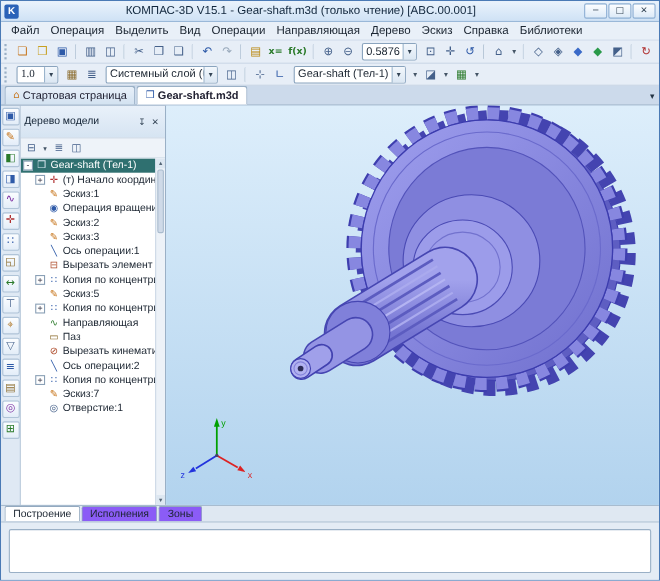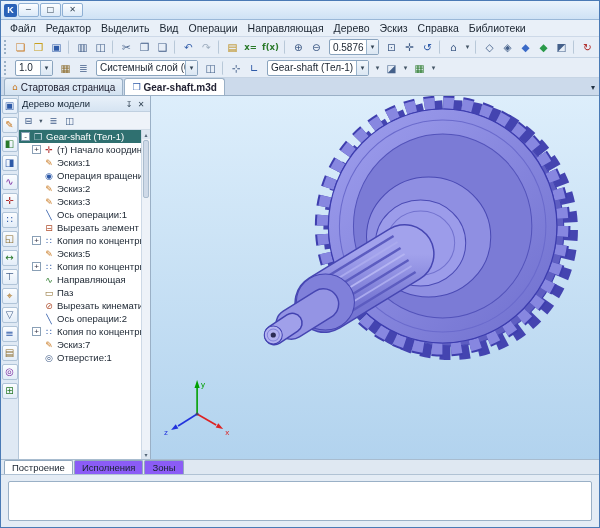--- a/index.html
+++ b/index.html
@@ -34,21 +34,21 @@
           font-size:10.5px; font-family:"DejaVu Sans",sans-serif; border-radius:2px; flex:none; }
   .tbtn.sep { min-width:0; width:3px; height:14px; border-left:1px solid #b8c8d8; margin:0 2px; }
   .tbtn.wide { padding:0 2px; font-size:8.5px; font-weight:bold; }
   .tbtn.dd { min-width:8px; width:9px; font-size:7px; color:#456; }
   .combo { display:inline-flex; align-items:center; height:16px; background:#fff;
            border:1px solid #8aa4be; margin:0 3px; border-radius:2px; flex:none; }
   .combo-val { padding:0 3px; font-size:10px; white-space:nowrap; overflow:hidden; }
   .combo-arrow { width:12px; align-self:stretch; display:flex; align-items:center; justify-content:center;
                  font-size:7px; background:linear-gradient(#f2f7fc,#dbe7f3); border-left:1px solid #9ab4cc;
                  color:#345; font-family:"DejaVu Sans",sans-serif; }
-  .w-zoom .combo-val { width:36px; } .w-scale .combo-val { width:24px; }
+  .w-zoom .combo-val { width:36px; } .w-scale .combo-val { width:24px;font-family:Liberation Serif, serif; }
   .w-layer .combo-val { width:88px; } .w-body .combo-val { width:88px; }
 
   
   .tabs-row { height:18px; flex:none; background:#ccdaeb; display:flex; align-items:flex-end;
               padding-left:3px; border-bottom:1px solid #9ab0c6; position:relative; }
   .tab { height:17px; display:inline-flex; align-items:center; gap:3px; font-size:10px; padding:0 7px;
          background:linear-gradient(#e8f0f9,#d3e2f1); border:1px solid #9ab0c6; border-bottom:none;
          border-radius:3px 3px 0 0; margin-right:1px; color:#223; white-space:nowrap; }
   .tab.active { background:#fff; font-weight:bold; }
   .tab-icon { font-size:9px; font-family:"DejaVu Sans",sans-serif; }
@@ -61,21 +61,21 @@
 
   .left-strip { width:18px; flex:none; background:#dfe9f4; border-right:1px solid #b6c8da;
                 display:flex; flex-direction:column; align-items:center; padding-top:2px; gap:3px; }
   .lsbtn { width:16px; height:16px; flex:none; font-size:10px; line-height:14px; text-align:center;
            background:linear-gradient(#fbfdff,#e3edf8); border:1px solid #b0c4d8; border-radius:2px;
            font-family:"DejaVu Sans",sans-serif; }
 
   
   .tree-panel { width:132px; flex:none; display:flex; flex-direction:column; background:#fff;
                 border-right:1px solid #9ab0c6; }
-  .tree-header { height:16px; flex:none; display:flex; align-items:center; padding:0 3px;
+  .tree-header { height:30px; flex:none; display:flex; align-items:center; padding:0 3px;
                  background:linear-gradient(#e9f1fa,#d6e4f2); border-bottom:1px solid #c0d0e0;
                  font-size:9.5px; color:#123; }
   .tree-header-title { flex:1; white-space:nowrap; overflow:hidden; }
   .hbtn { width:12px; height:12px; flex:none; font-size:8px; line-height:11px; text-align:center;
           color:#345; border:1px solid transparent; font-family:"DejaVu Sans",sans-serif; }
   .tree-toolbar { height:18px; flex:none; display:flex; align-items:center; gap:1px; padding:0 2px;
                   background:#eef3f9; border-bottom:1px solid #d2dde8; }
   .ttbtn { min-width:15px; height:15px; display:inline-flex; align-items:center; justify-content:center;
            font-size:9.5px; font-family:"DejaVu Sans",sans-serif; border-radius:2px; }
   .ttbtn.dd { min-width:7px; width:8px; font-size:6.5px; color:#456; }
@@ -114,30 +114,31 @@
   .status-box { height:100%; background:#fff; border:1px solid #9ab0c6; border-radius:2px;
                 font-size:9.5px; padding:2px 4px; color:#345; }
 </style>
 </head>
 <body>
 
 <div class="window">
 
   <div class="titlebar">
     <span class="app-icon">K</span>
+    <span class="title-text">КОМПАС-3D V15.1 - Gear-shaft.m3d (только чтение) [ABC.00.001]</span>
     <span class="winbtn">─</span>
     <span class="winbtn">□</span>
     <span class="winbtn">✕</span>
   </div>
 
   <div class="menubar">
 
       <span class="menu-item">Файл</span>
 
-      <span class="menu-item">Редактор</span>
+      <span class="menu-item">Операция</span>
 
       <span class="menu-item">Выделить</span>
 
       <span class="menu-item">Вид</span>
 
       <span class="menu-item">Операции</span>
 
       <span class="menu-item">Направляющая</span>
 
       <span class="menu-item">Дерево</span>

